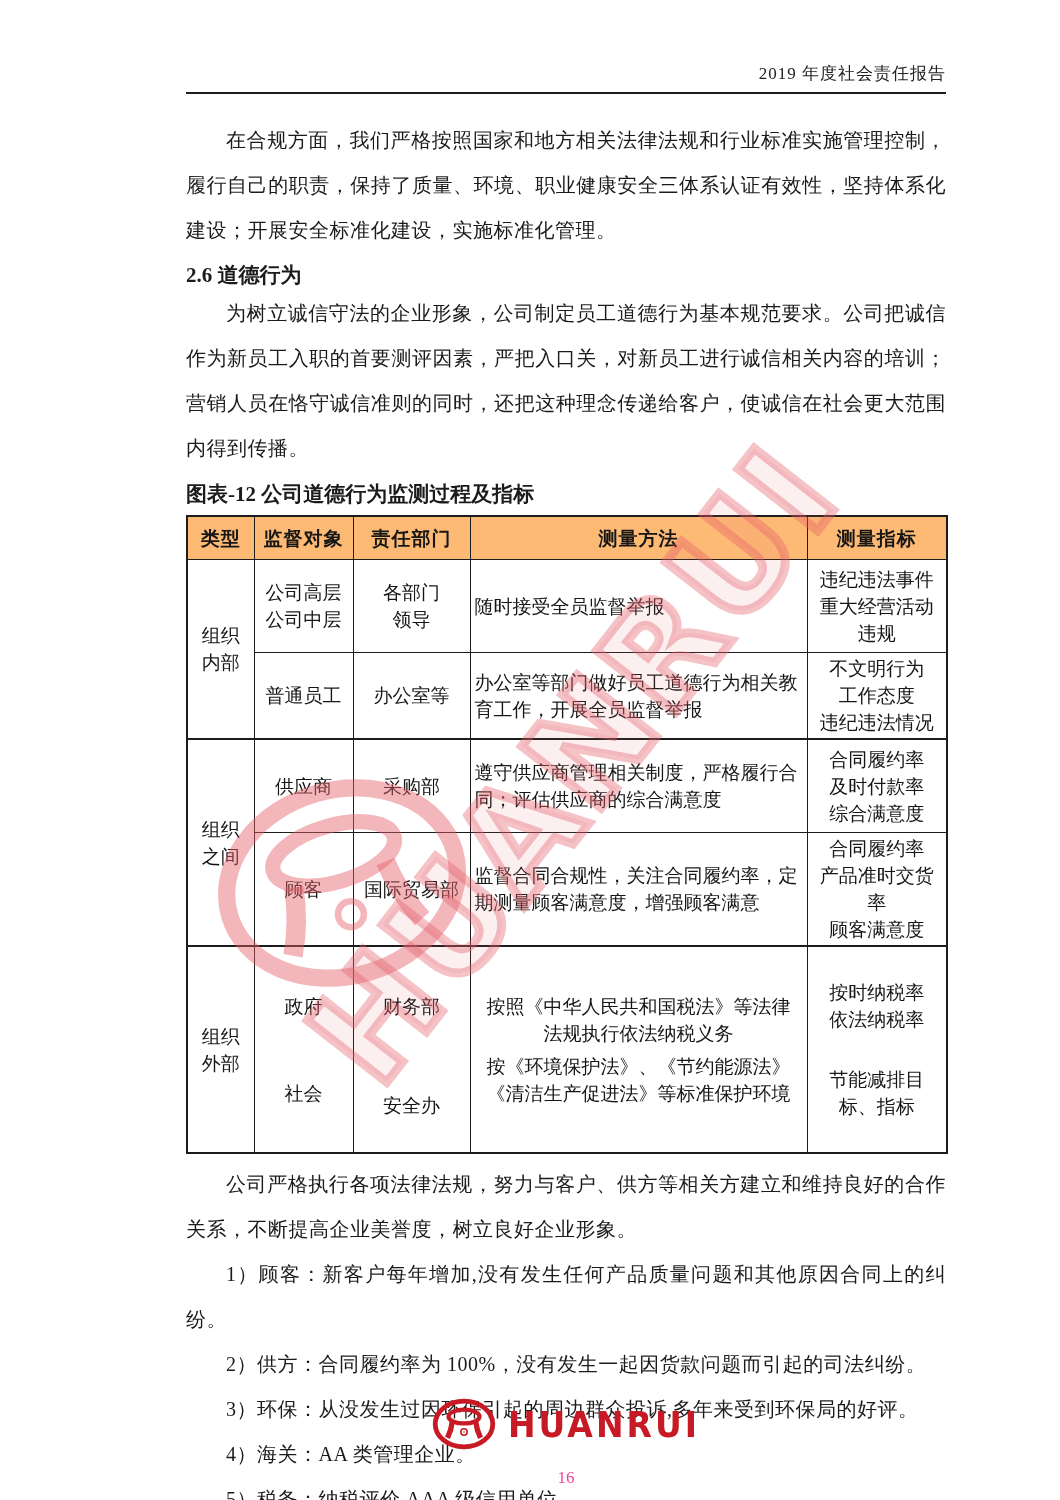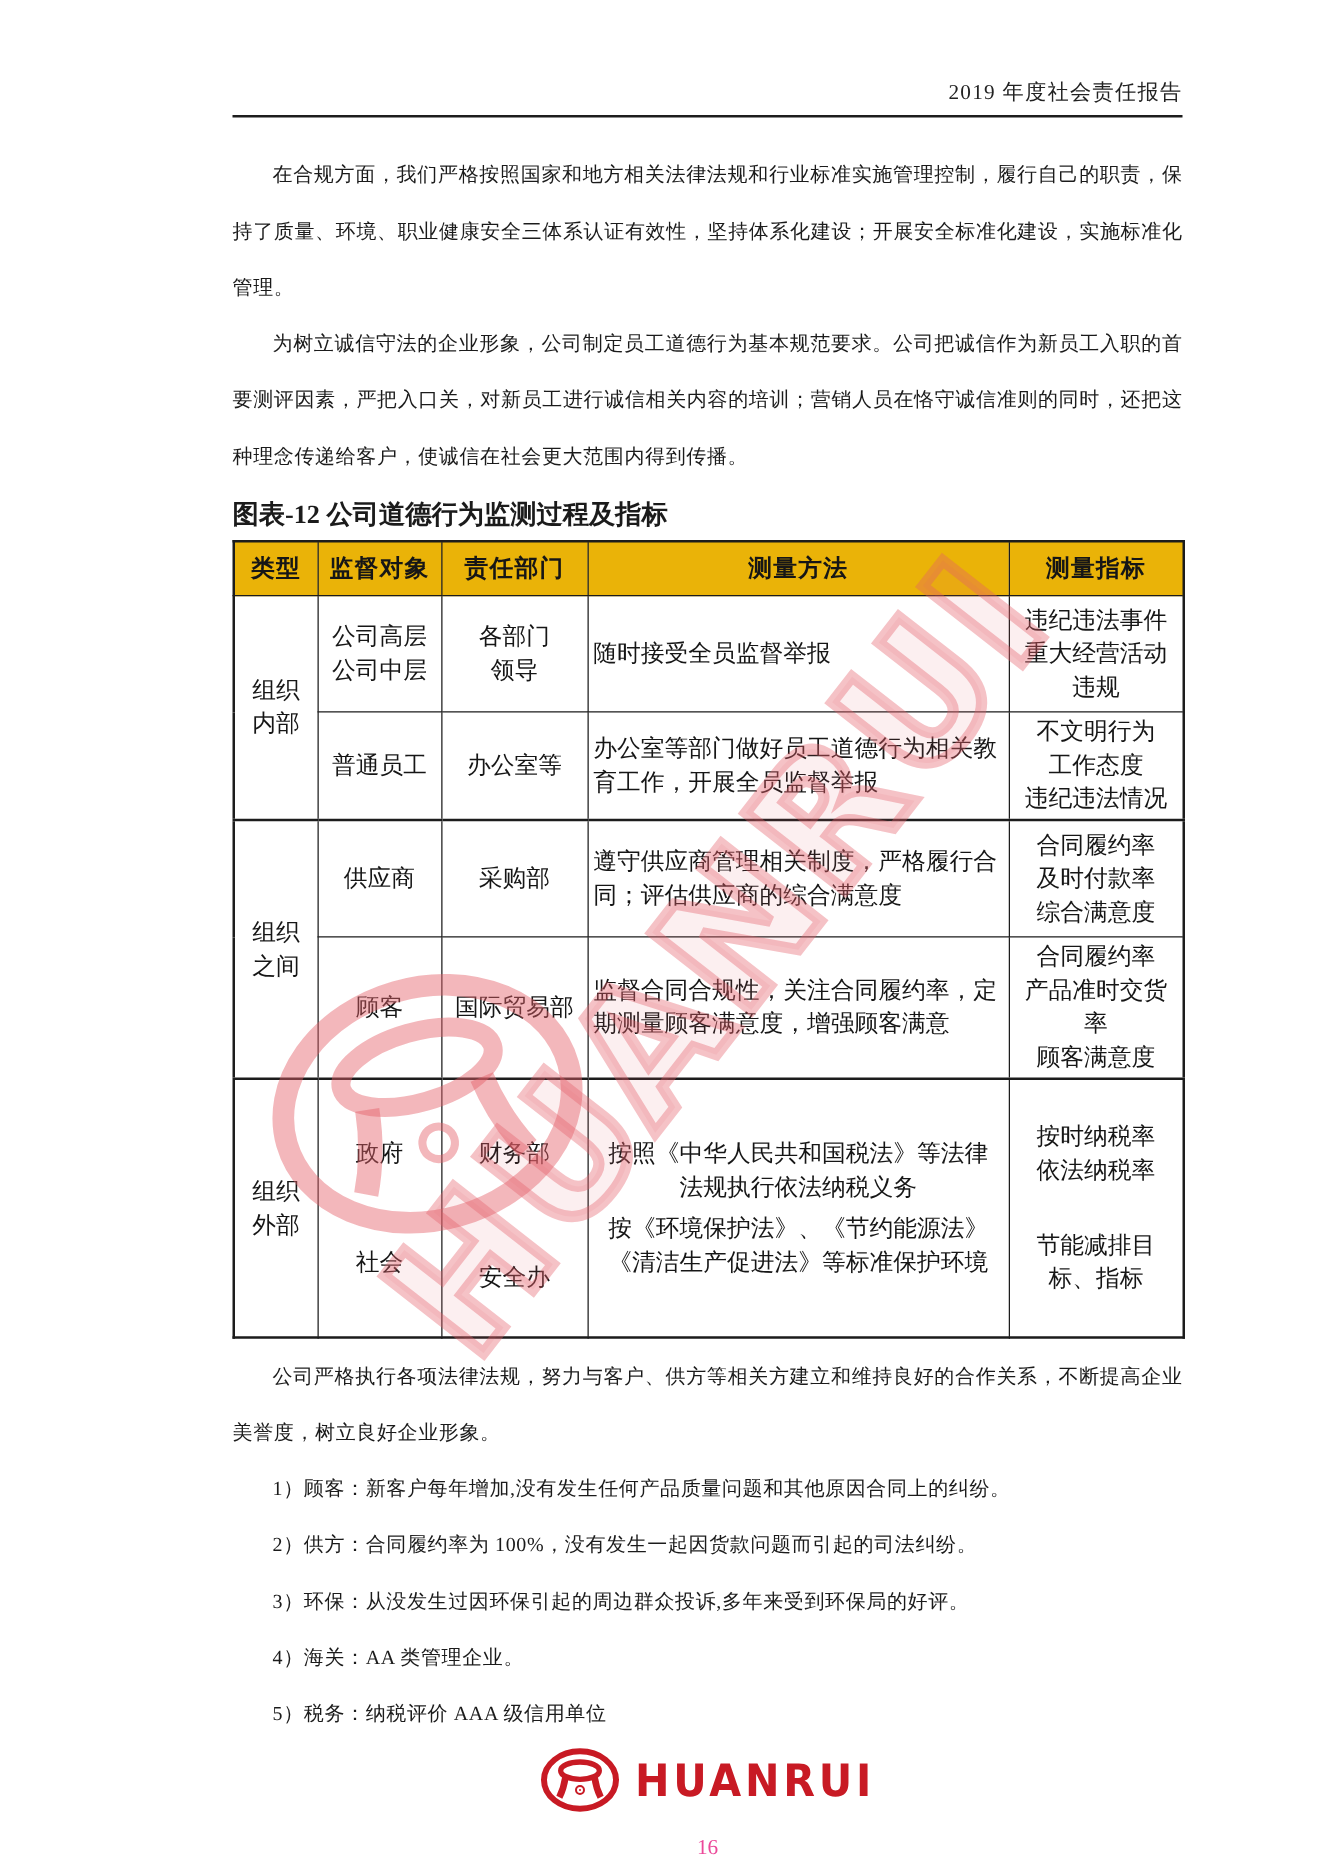--- a/index.html
+++ b/index.html
@@ -12,21 +12,21 @@
   
   .doc-header{
     margin:0 150px;padding-top:62px;padding-bottom:7px;
     border-bottom:2px solid #1d1d1d;
     text-align:right;font-size:17px;letter-spacing:1px;color:#222;
   }
 
   
   .content{margin:0 150px;position:relative;}
   p.body-par{
-    margin:0;font-size:16px;line-height:45px;text-align:justify;
+    margin:0;font-size:20px;line-height:45px;text-align:justify;
     text-indent:2em;letter-spacing:0.5px;
   }
   p.first{margin-top:24px;}
   h2.sec{
     margin:6px 0 0 0;font-size:21px;line-height:32px;font-weight:bold;
   }
   .caption{
     margin:8px 0 6px 0;text-align:left;font-weight:bold;font-size:21px;line-height:30px;
   }
 
@@ -38,21 +38,21 @@
   table.ethics col.c1{width:67px;}
   table.ethics col.c2{width:99px;}
   table.ethics col.c3{width:117px;}
   table.ethics col.c4{width:337px;}
   table.ethics col.c5{width:140px;}
   table.ethics th,table.ethics td{
     border:1px solid #1c1c1c;vertical-align:middle;padding:2px 4px;
   }
   table.ethics{border:2px solid #1c1c1c;}
   table.ethics th{
-    background:#eab308;font-weight:bold;height:38px;text-align:center;letter-spacing:1px;
+    background:#fdba74;font-weight:bold;height:38px;text-align:center;letter-spacing:1px;
   }
   td.c,td.type{text-align:center;white-space:pre-line;}
   td.m{text-align:left;padding:2px 9px;}
   tr.group-start td{border-top:2px solid #1c1c1c;}
   tr.h-r1 td{height:88px;}
   tr.h-r2 td{height:80px;}
   tr.h-r3 td{height:88px;}
   tr.h-r4 td{height:108px;}
   tr.h-g3 td{height:122px;}
   td.stack{padding:0;}
@@ -102,20 +102,21 @@
 <body>
 
 <div class="page">
 
   <div class="doc-header">
     <span>2019 年度社会责任报告</span>
   </div>
 
   <div class="content">
     <p class="body-par first">在合规方面，我们严格按照国家和地方相关法律法规和行业标准实施管理控制，履行自己的职责，保持了质量、环境、职业健康安全三体系认证有效性，坚持体系化建设；开展安全标准化建设，实施标准化管理。</p>
+    <h2 class="sec">2.6 道德行为</h2>
     <p class="body-par">为树立诚信守法的企业形象，公司制定员工道德行为基本规范要求。公司把诚信作为新员工入职的首要测评因素，严把入口关，对新员工进行诚信相关内容的培训；营销人员在恪守诚信准则的同时，还把这种理念传递给客户，使诚信在社会更大范围内得到传播。</p>
 
     <div class="caption">图表-12 公司道德行为监测过程及指标</div>
 
     <table class="ethics">
       <colgroup>
           <col class="c1">
           <col class="c2">
           <col class="c3">
           <col class="c4">

